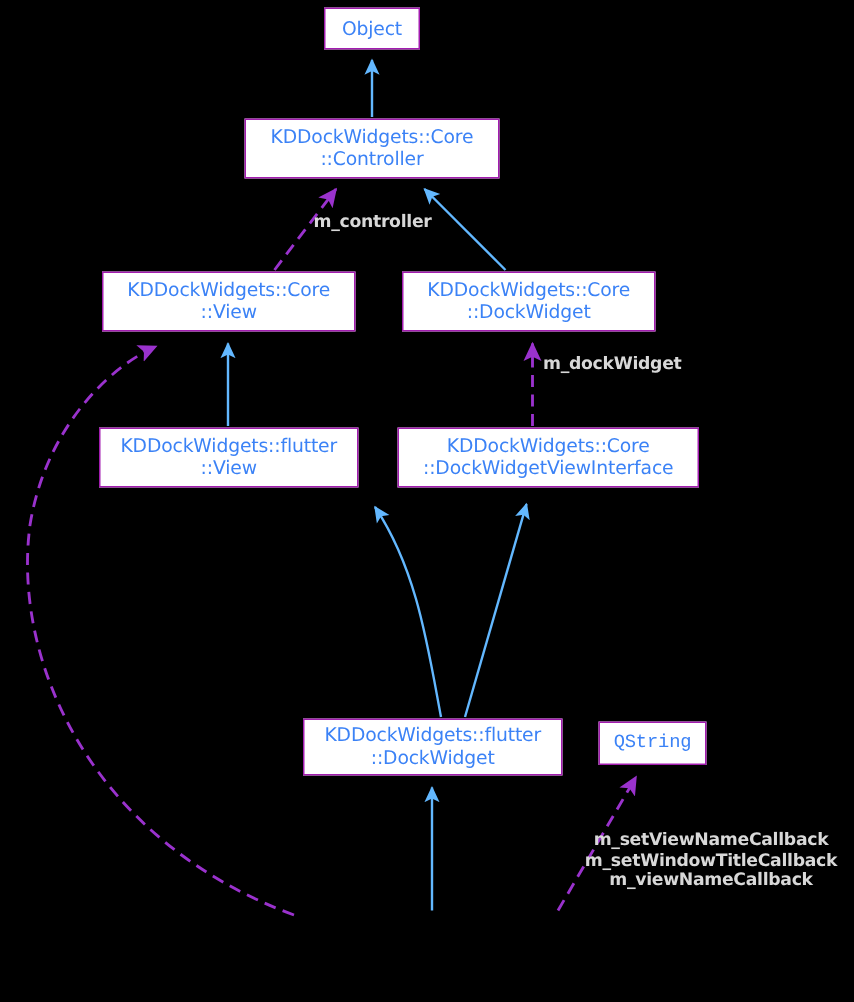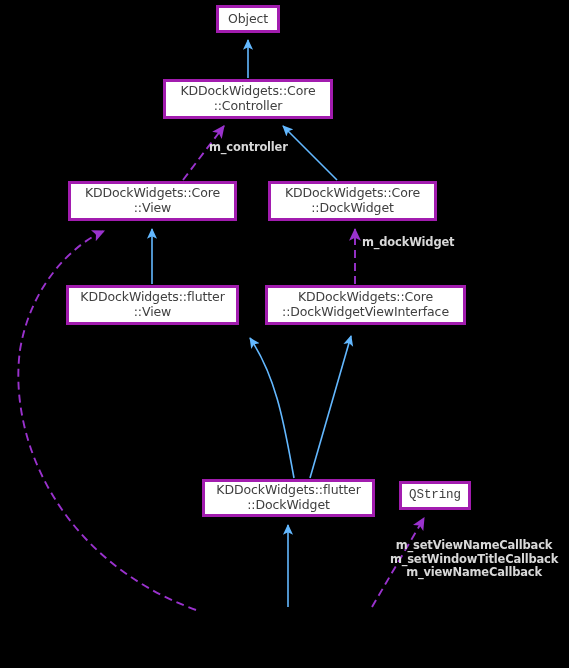--- a/index.html
+++ b/index.html
@@ -18,23 +18,23 @@
   #edges {
     position: absolute;
     left: 0;
     top: 0;
     width: 569px;
     height: 668px;
   }
   .node {
     position: absolute;
     box-sizing: border-box;
-    border: 3px solid #a21caf;
+    border: 1px solid #a21caf;
     background: #ffffff;
-    color: #404040;
+    color: #3b82f6;
     display: flex;
     align-items: center;
     justify-content: center;
     text-align: center;
     line-height: 1.18;
     font-size: 12.5px;
     letter-spacing: -0.1px;
     z-index: 3;
   }
   .node.highlight {
@@ -133,17 +133,17 @@
   <div class="node" style="left:399px; top:481px; width:72px; height:29px;font-family:Liberation Mono, monospace;">
     <span class="label">QString</span>
   </div>
 
 
   <div class="edge-label left" style="left:209px; top:141px;">m_controller</div>
 
   <div class="edge-label left" style="left:362px; top:236px;">m_dockWidget</div>
 
 
-  <div class="edge-label center" style="left:388px; top:539px; width:172px;">m_setViewNameCallback
+  <div class="edge-label center" style="left:388px; top:553px; width:172px;">m_setViewNameCallback
 m_setWindowTitleCallback
 m_viewNameCallback</div>
 
 </div>
 
 </body></html>

